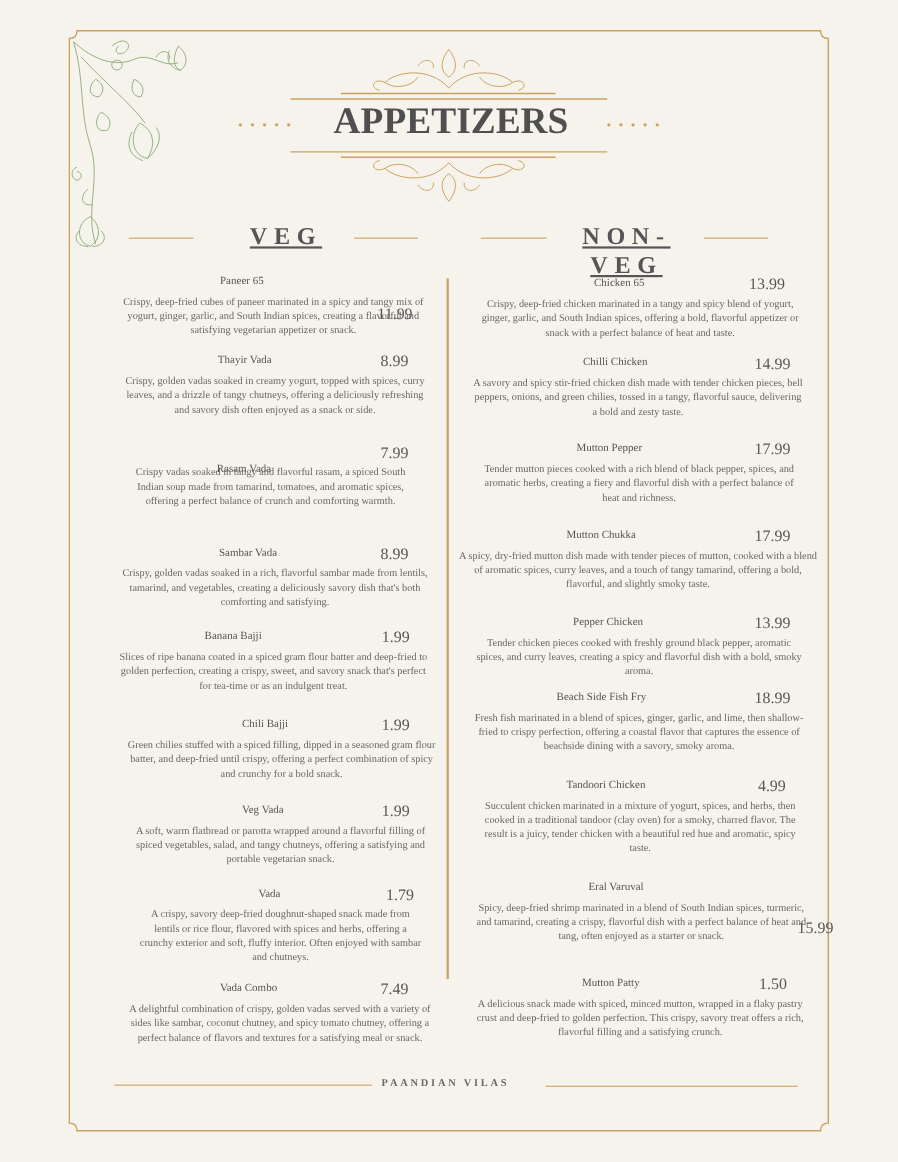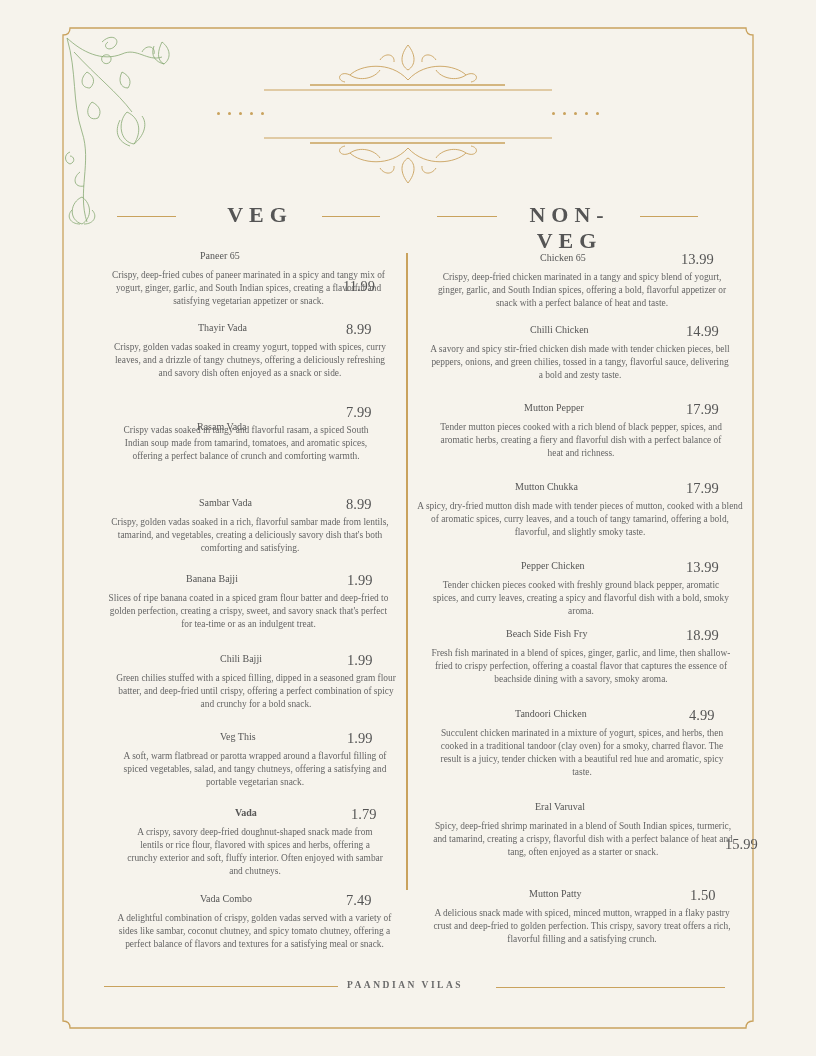--- a/index.html
+++ b/index.html
@@ -13,21 +13,21 @@
 
     .title-block { position: absolute; left: 200px; top: 40px; width: 420px; height: 150px; }
     .title-block svg { position: absolute; left: 0; top: 0; }
     .title-text { position: absolute; left: 0; width: 420px; top: 52px; text-align: center;
       font-family: "Liberation Serif", serif; font-weight: bold; font-size: 34px; color: #4f4f4f; letter-spacing: 0px; }
 
     .dots { position: absolute; top: 112px; font-size: 0; }
     .dots span { display: inline-block; width: 3px; height: 3px; border-radius: 50%; background: #c9a25d; margin-right: 8px; }
 
     .section-head { position: absolute; top: 202px; font-family: "Liberation Serif", serif; font-weight: bold;
-      font-size: 22px; color: #555; letter-spacing: 6px; text-align: center; }
+      font-size: 22px; color: #555; letter-spacing: 6px; text-align: center; text-decoration: underline; }
     .hline { position: absolute; height: 1px; background: #c9a25d; }
 
     .vdiv { position: absolute; left: 406px; top: 253px; width: 1.5px; height: 637px; background: #c9a25d; }
 
     .item { position: absolute; text-align: center; }
     .item .name { position: absolute; font-size: 10px; color: #555; white-space: nowrap; font-family: "Liberation Serif", serif; }
     .item .price { position: absolute; font-size: 14.5px; color: #555; font-family: "Liberation Serif", serif; }
     .item .desc { position: absolute; font-size: 9.4px; line-height: 13px; color: #666; text-align: center; font-family: "Liberation Serif", serif; }
 
     .footer-name { position: absolute; top: 980px; left: 330px; width: 150px; text-align: center;
@@ -82,20 +82,21 @@
     <path d="M64 98 H352" stroke-width="1.2"></path>
     <path d="M110 103 H305" stroke-width="1.4"></path>
     <path d="M208 143 C200 133, 200 123, 208 118 C216 123, 216 133, 208 143 Z" stroke-width="0.9"></path>
     <path d="M208 108 C190 128, 160 123, 150 113 C160 106, 175 110, 180 118" stroke-width="0.9"></path>
     <path d="M208 108 C226 128, 256 123, 266 113 C256 106, 241 110, 236 118" stroke-width="0.9"></path>
     <path d="M150 113 C140 118, 135 108, 145 106" stroke-width="0.9"></path>
     <path d="M266 113 C276 118, 281 108, 271 106" stroke-width="0.9"></path>
     <path d="M180 128 C185 136, 195 134, 194 126" stroke-width="0.9"></path>
     <path d="M236 128 C231 136, 221 134, 222 126" stroke-width="0.9"></path>
   </svg>
+  <div class="title-text">APPETIZERS</div>
 </div>
 
 <div class="dots" style="left:217px;"><span></span><span></span><span></span><span></span><span></span></div>
 <div class="dots" style="left:552px;"><span></span><span></span><span></span><span></span><span></span></div>
 
 <div class="hline" style="left:117px; top:216px; width:59px;"></div>
 <div class="section-head" style="left:210px; width:100px;">VEG</div>
 <div class="hline" style="left:322px; top:216px; width:58px;"></div>
 
 <div class="hline" style="left:437px; top:216px; width:60px;"></div>
@@ -129,26 +130,26 @@
       <div class="name" style="left: 186px; top: 573px;">Banana Bajji</div>
       <div class="price" style="left: 347px; top: 572px;">1.99</div>
       <div class="desc" style="left: 106px; top: 592px; width: 285px;">Slices of ripe banana coated in a spiced gram flour batter and deep-fried to golden perfection, creating a crispy, sweet, and savory snack that's perfect for tea-time or as an indulgent treat.</div>
     </div>
     <div class="item">
       <div class="name" style="left: 220px; top: 653px;">Chili Bajji</div>
       <div class="price" style="left: 347px; top: 652px;">1.99</div>
       <div class="desc" style="left: 116px; top: 672px; width: 280px;">Green chilies stuffed with a spiced filling, dipped in a seasoned gram flour batter, and deep-fried until crispy, offering a perfect combination of spicy and crunchy for a bold snack.</div>
     </div>
     <div class="item">
-      <div class="name" style="left: 220px; top: 731px;">Veg This</div>
+      <div class="name" style="left: 220px; top: 731px;">Veg Vada</div>
       <div class="price" style="left: 347px; top: 730px;">1.99</div>
       <div class="desc" style="left: 114px; top: 750px; width: 282px;">A soft, warm flatbread or parotta wrapped around a flavorful filling of spiced vegetables, salad, and tangy chutneys, offering a satisfying and portable vegetarian snack.</div>
     </div>
     <div class="item">
-      <div class="name" style="left: 235px; top: 807px; font-weight: bold;">Vada</div>
+      <div class="name" style="left: 235px; top: 807px;">Vada</div>
       <div class="price" style="left: 351px; top: 806px;">1.79</div>
       <div class="desc" style="left: 125px; top: 826px; width: 260px;">A crispy, savory deep-fried doughnut-shaped snack made from lentils or rice flour, flavored with spices and herbs, offering a crunchy exterior and soft, fluffy interior. Often enjoyed with sambar and chutneys.</div>
     </div>
     <div class="item">
       <div class="name" style="left: 200px; top: 893px;">Vada Combo</div>
       <div class="price" style="left: 346px; top: 892px;">7.49</div>
       <div class="desc" style="left: 112px; top: 912px; width: 285px;">A delightful combination of crispy, golden vadas served with a variety of sides like sambar, coconut chutney, and spicy tomato chutney, offering a perfect balance of flavors and textures for a satisfying meal or snack.</div>
     </div>
   </div>
 

